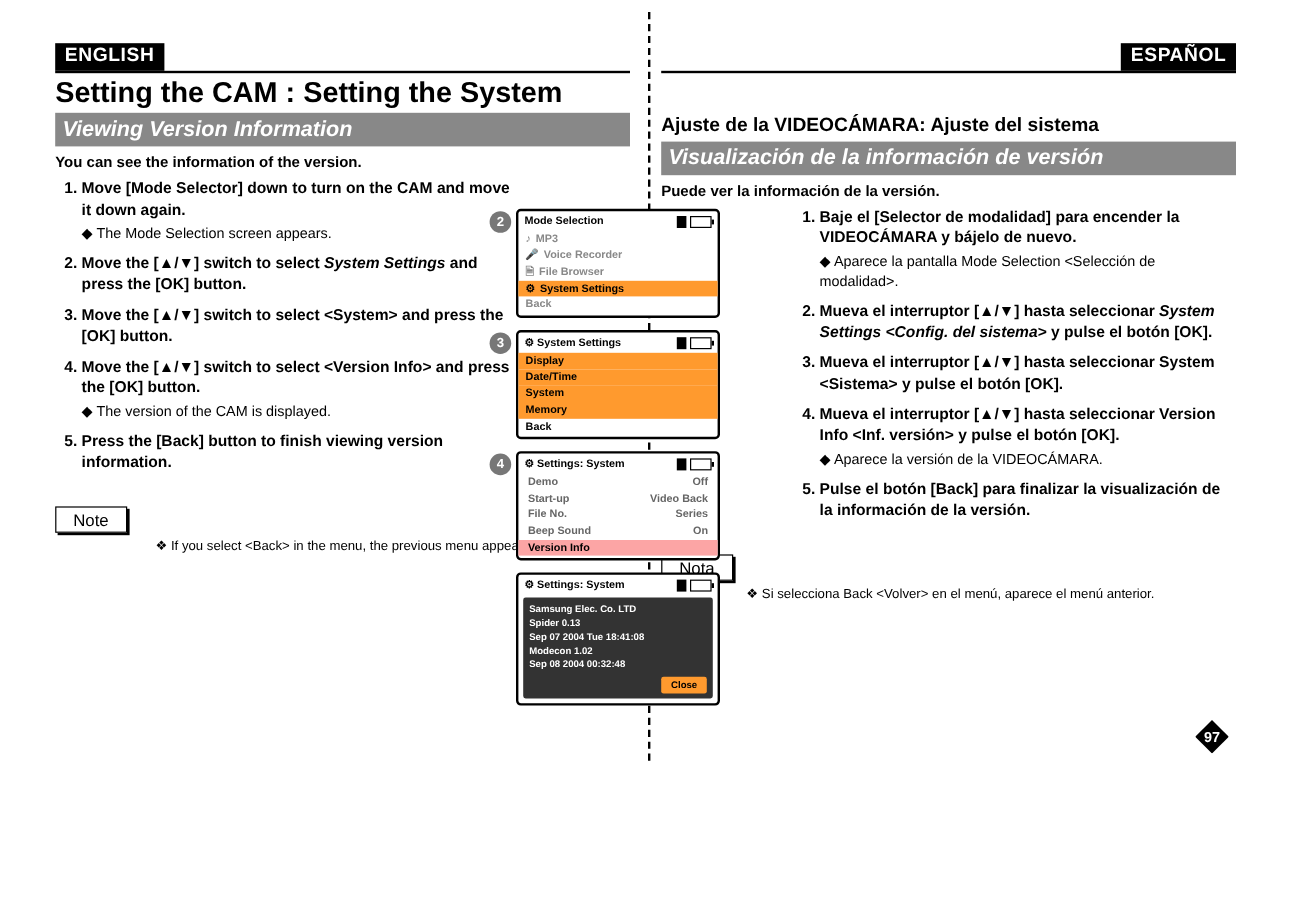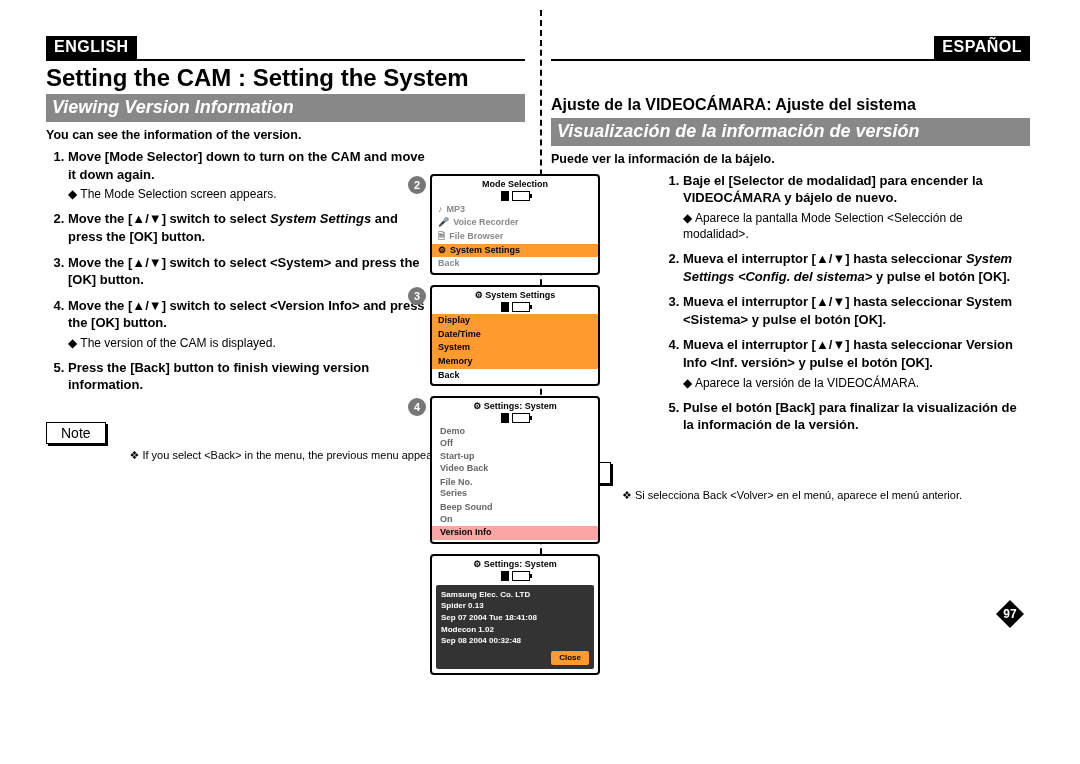--- a/index.html
+++ b/index.html
@@ -145,21 +145,20 @@
     padding: 2px 0 2px;
   }
   .scr-header {
     display: flex;
     justify-content: space-between;
     align-items: center;
     padding: 1px 5px 2px;
     font-weight: bold;
     color: #000;
     font-size: 9px;
-    flex-direction: column;
   }
   .scr-icons {
     display: flex;
     gap: 3px;
     align-items: center;
   }
   .batt {
     width: 16px; height: 8px; border:1px solid #000; position: relative; display:inline-block;
   }
   .batt::after { content:""; position:absolute; right:-3px; top:2px; width:2px; height:4px; background:#000;}
@@ -171,21 +170,21 @@
     align-items: center;
     gap: 4px;
     font-weight: bold;
   }
   .row.sel {
     background: #ff9a2e;
     color: #000;
     margin: 0;
   }
   .row.dim { color:#888; }
-  .kv { display:flex; justify-content:space-between; padding:1px 8px; color:#666; font-weight:bold;flex-direction:column;}
+  .kv { display:flex; justify-content:space-between; padding:1px 8px; color:#666; font-weight:bold;}
   .kv.sel { background:#fca5a5; color:#000;}
   .ver-body {
     background:#333; color:#fff; margin:2px 4px 2px; padding:4px 5px 22px; font-size:8px; font-weight:bold; line-height:1.45; position:relative; border-radius:2px;
   }
   .close-btn {
     position:absolute; right:5px; bottom:4px; background:#ff9a2e; color:#000; padding:1px 8px; font-size:8px; border-radius:2px; font-weight:bold;
   }
   
   .pagenum {
     position:absolute; right:56px; bottom:16px;
@@ -234,21 +233,21 @@
       <div class="note-text">If you select &lt;Back&gt; in the menu, the previous menu appears.</div>
     </div>
 
     <div class="col">
       <div class="lang-bar right-lang" style="justify-content:flex-end;">
         <div class="lang-badge">ESPAÑOL</div>
       </div>
       <hr class="hr-top">
       <div class="main-title" style="font-size:16px;margin-top:36px;">Ajuste de la VIDEOCÁMARA: Ajuste del sistema</div>
       <div class="section-bar">Visualización de la información de versión</div>
-      <div class="intro">Puede ver la información de la bájelo.</div>
+      <div class="intro">Puede ver la información de la versión.</div>
       <div class="right-steps">
         <ol class="steps">
           <li>
             <span>Baje el [Selector de modalidad] para encender la VIDEOCÁMARA y bájelo de nuevo.</span>
             <div class="sub sub-line">Aparece la pantalla Mode Selection &lt;Selección de modalidad&gt;.</div>
           </li>
           <li>
             <span>Mueva el interruptor [▲/▼] hasta seleccionar </span><span class="it">System Settings &lt;Config. del sistema&gt;</span><span> y pulse el botón [OK].</span>
           </li>
           <li>Mueva el interruptor [▲/▼] hasta seleccionar System &lt;Sistema&gt; y pulse el botón [OK].</li>

